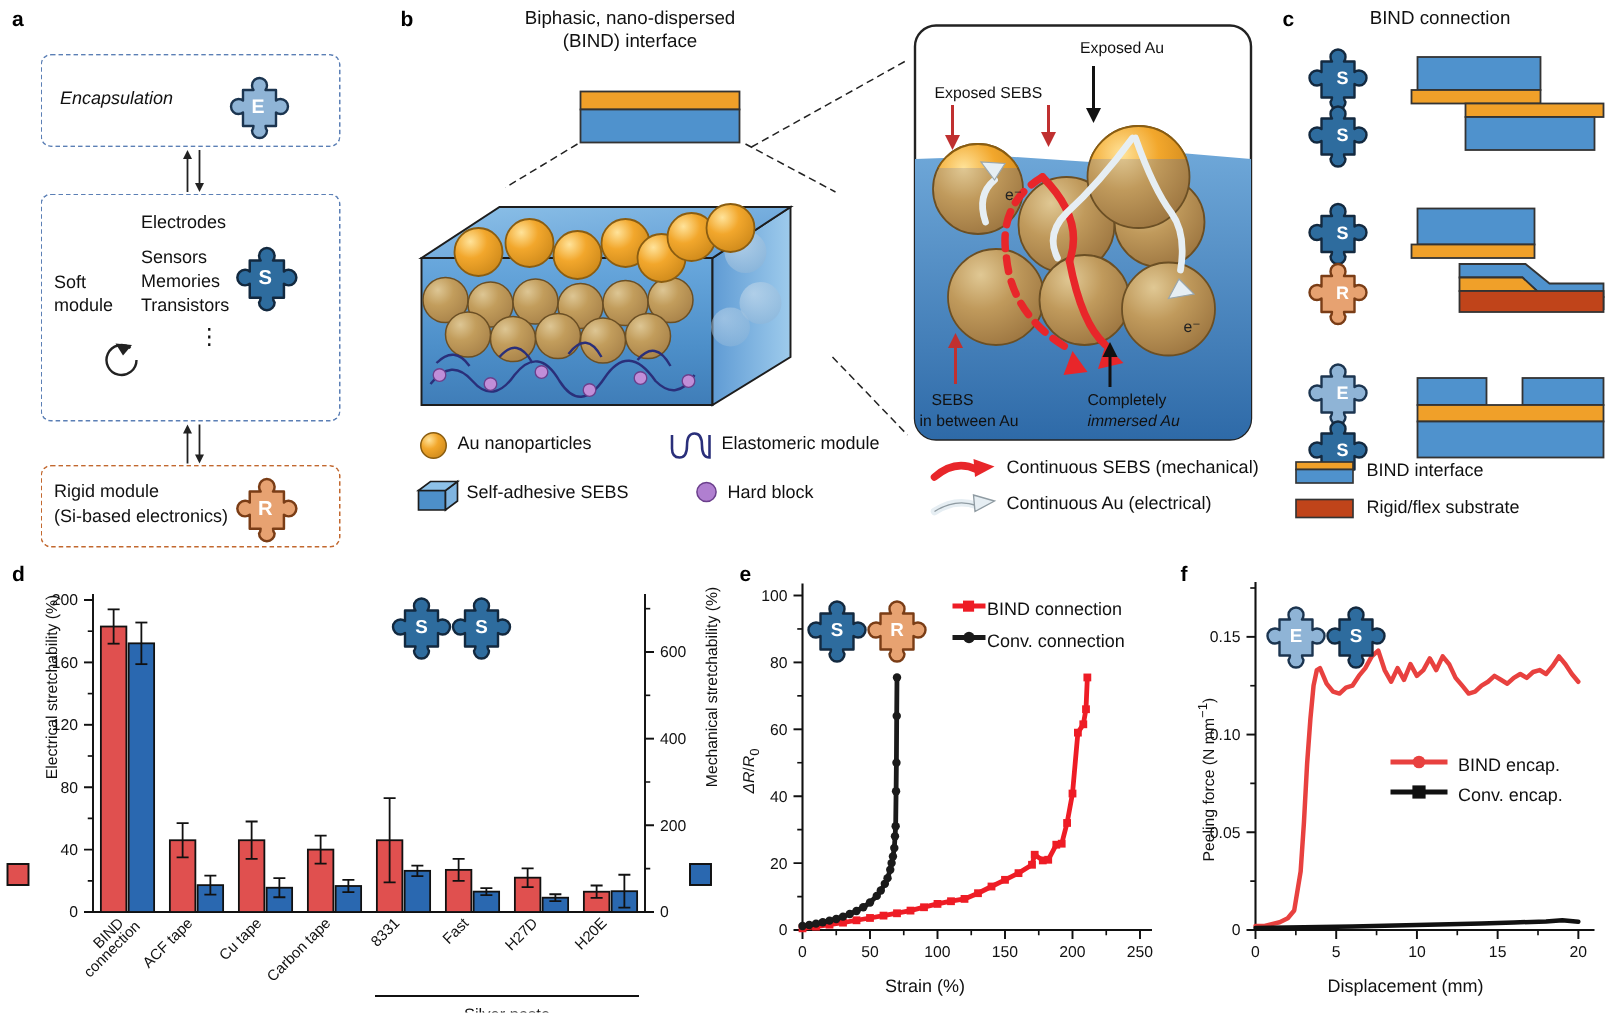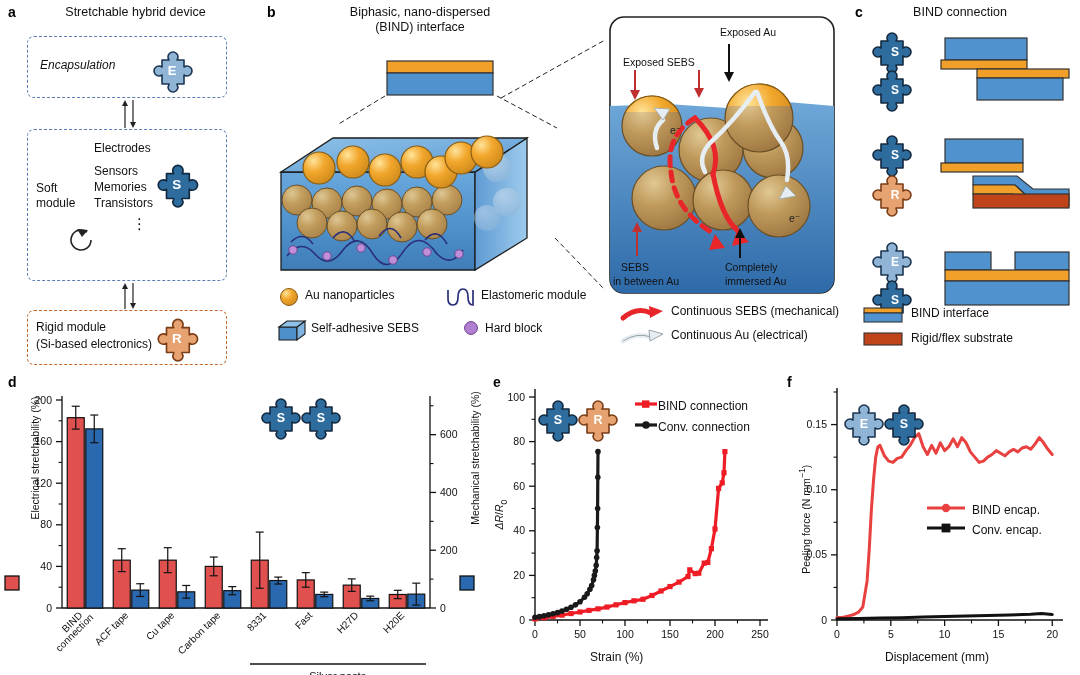--- a/index.html
+++ b/index.html
@@ -13,21 +13,20 @@
   .dashbox{border:1.3px dashed #5b7fb5;border-radius:7px;box-sizing:border-box;}
   .dashbox.orange{border-color:#c2682f;}
   svg{display:block;overflow:visible;}
   .nw{white-space:nowrap;}
 </style>
 </head>
 <body>
 
 <div class="abs" style="left:0;top:0;width:265px;height:372px;">
   <div class="abs plabel" style="left:8px;top:4px;">a</div>
-  <div class="abs ttl nw" style="left:28px;top:5px;width:215px;">Stretchable hybrid device</div>
 
   <div class="abs dashbox" style="left:27px;top:36px;width:200px;height:62px;"></div>
   <div class="abs txt" style="left:40px;top:58px;font-style:italic;">Encapsulation</div>
   <div class="abs" style="left:148px;top:45px;">
     <svg width="56" height="48" viewBox="0 0 56 48">
       <path d="M16 10 a5 5 0 0 1 10 0 a5 5 0 0 1 -1 3 h7 v7 a5 5 0 0 1 3 -1 a5 5 0 0 1 0 10 a5 5 0 0 1 -3 -1 v9 h-7 a5 5 0 0 0 1 3 a5 5 0 0 1 -10 0 a5 5 0 0 0 1 -3 h-7 v-9 a5 5 0 0 1 -3 1 a5 5 0 0 1 0 -10 a5 5 0 0 1 3 1 v-7 h7 a5 5 0 0 1 -1 -3 z" transform="translate(4,2)" fill="#8fb4d6" stroke="#1c3550" stroke-width="1.6" stroke-linejoin="round"></path>
       <text x="24" y="30" fill="#ffffff" font-size="13" font-family="Liberation Sans, sans-serif" text-anchor="middle" font-weight="600">E</text>
     </svg>
   </div>
 
@@ -276,21 +275,21 @@
         <path d="M179 172 l10 10 l-17 3 z" fill="#e6eef3" stroke="#9aa7ad" stroke-width="0.8"></path>
       </g>
     </svg>
   </div>
 
   <div class="abs sm nw" style="left:455px;top:26px;">Exposed Au</div>
   <div class="abs sm nw" style="left:358px;top:56px;">Exposed SEBS</div>
   <div class="abs sm nw" style="left:356px;top:261px;">SEBS</div>
   <div class="abs sm nw" style="left:348px;top:275px;">in between Au</div>
   <div class="abs sm nw" style="left:460px;top:261px;">Completely</div>
-  <div class="abs sm nw" style="left:460px;top:275px;">immersed Au</div>
+  <div class="abs sm nw" style="left:460px;top:275px;font-style:italic;">immersed Au</div>
   <div class="abs" style="left:342px;top:14px;">
     <svg width="230" height="282" viewBox="0 0 230 282">
       <line x1="122" y1="30" x2="122" y2="60" stroke="#111" stroke-width="2"></line>
       <path d="M122 68 l-5 -10 l10 0 z" fill="#111"></path>
       <line x1="28" y1="56" x2="28" y2="78" stroke="#c03030" stroke-width="2"></line>
       <path d="M28 86 l-5 -10 l10 0 z" fill="#c03030"></path>
       <line x1="92" y1="56" x2="92" y2="76" stroke="#c03030" stroke-width="2"></line>
       <path d="M92 84 l-5 -10 l10 0 z" fill="#c03030"></path>
       <line x1="30" y1="242" x2="30" y2="216" stroke="#c03030" stroke-width="2"></line>
       <path d="M30 208 l-5 10 l10 0 z" fill="#c03030"></path>

